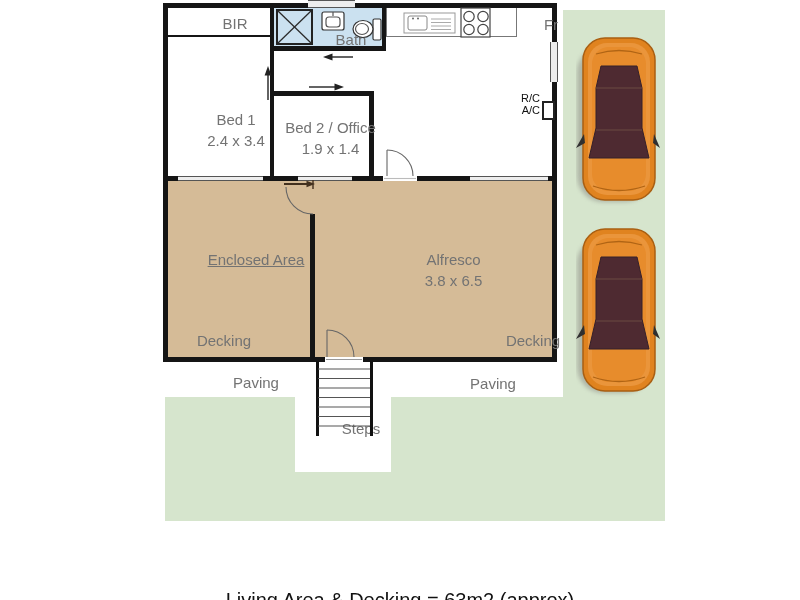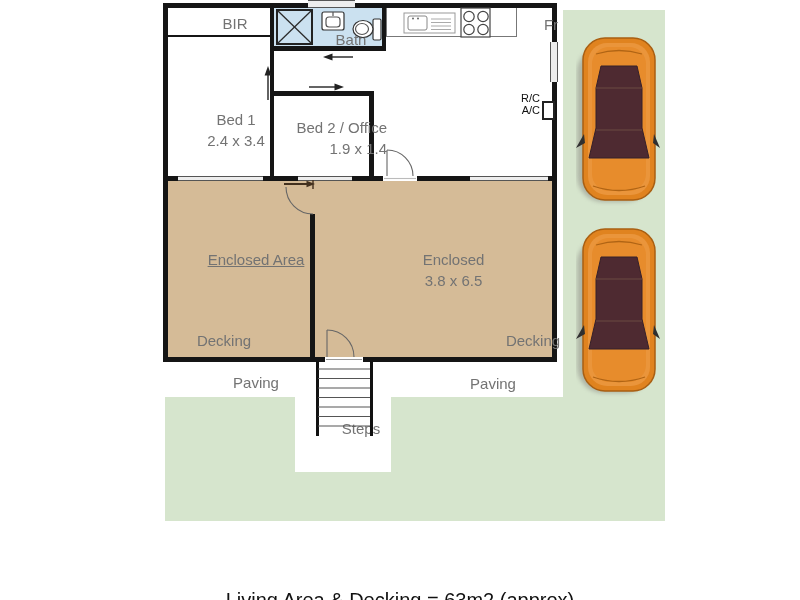--- a/index.html
+++ b/index.html
@@ -64,32 +64,32 @@
   <div class="lbl" style="left:168px;top:13px;width:102px;">
     <div>BIR</div>
   </div>
   <div class="lbl" style="left:305px;top:29px;width:60px;">
     <div>Bath</div>
   </div>
   <div class="lbl" style="left:168px;top:97px;width:104px;margin-top:12px;">
     <div>Bed 1</div>
     <div class="l2">2.4 x 3.4</div>
   </div>
-  <div class="lbl" style="left:272px;top:117px;width:99px;text-align:right;">
+  <div class="lbl" style="left:265px;top:117px;width:99px;">
     <div>Bed 2 / Office</div>
     <div class="l2">1.9 x 1.4</div>
   </div>
   <div class="lbl" style="left:521px;top:14px;width:28px;">
     <div>Fr</div>
   </div>
   <div class="lbl" style="left:170px;top:249px;width:140px;text-decoration:underline;">
     <div>Enclosed Area</div>
   </div>
   <div class="lbl" style="left:375px;top:249px;width:125px;">
-    <div>Enclosed</div>
+    <div>Alfresco</div>
     <div class="l2">3.8 x 6.5</div>
   </div>
   <div class="lbl" style="left:176px;top:330px;width:64px;">
       <div>Decking</div>
     </div>
   <div class="lbl" style="left:485px;top:330px;width:64px;">
       <div>Decking</div>
     </div>
   <div class="lbl" style="left:208px;top:372px;width:64px;">
       <div>Paving</div>

